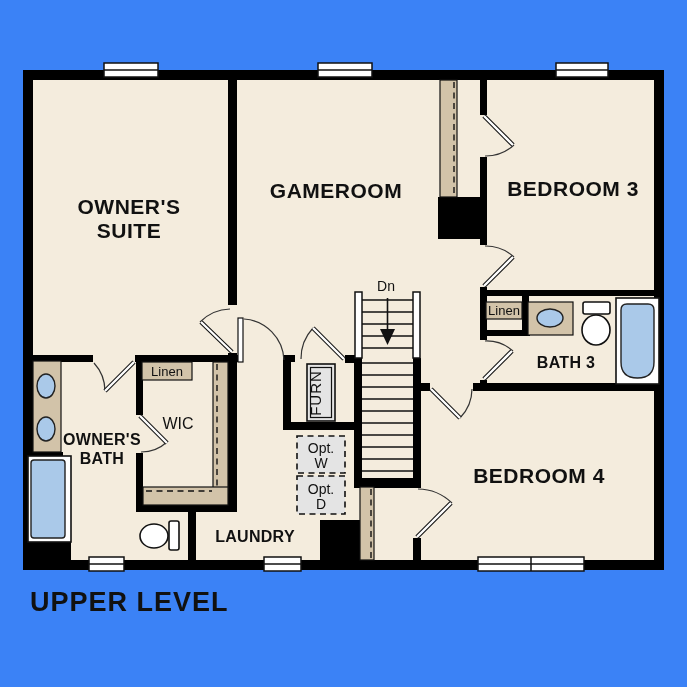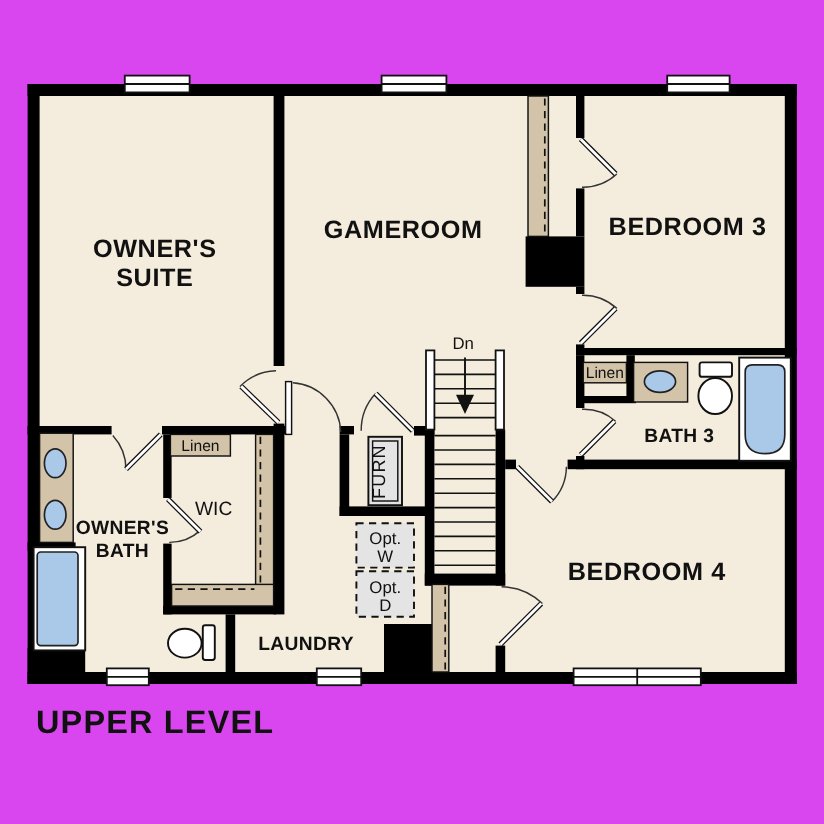--- a/index.html
+++ b/index.html
@@ -1,16 +1,16 @@
 <!DOCTYPE html>
 <html><head>
 <meta charset="utf-8">
 <style>
   html,body{margin:0;padding:0;background:#ffffff;}
-  .stage{position:relative;width:687px;height:687px;background:#d946ef;overflow:hidden;}
+  .stage{position:relative;width:687px;height:687px;background:#3b82f6;overflow:hidden;}
   svg{display:block;}
   text{font-family:"Liberation Sans","DejaVu Sans",sans-serif;fill:#111111;}
   .lbl-big{font-size:21px;font-weight:bold;letter-spacing:0.5px;}
   .lbl-med{font-size:16px;font-weight:bold;letter-spacing:0.3px;}
   .lbl-sm{font-size:14px;font-weight:normal;}
   .lbl-linen{font-size:13px;font-weight:normal;}
   .lbl-title{font-size:27px;font-weight:bold;letter-spacing:1px;}
   .wall{fill:#000000;}
   .floor{fill:#f4ecdd;}
   .tan{fill:#d2c3a9;stroke:#111;stroke-width:1.2;}

